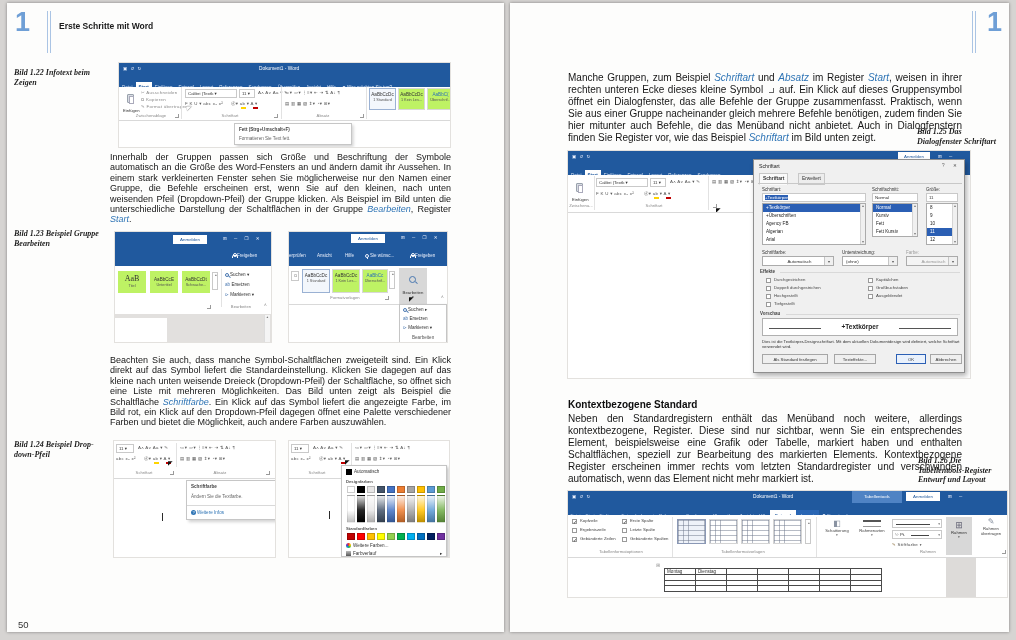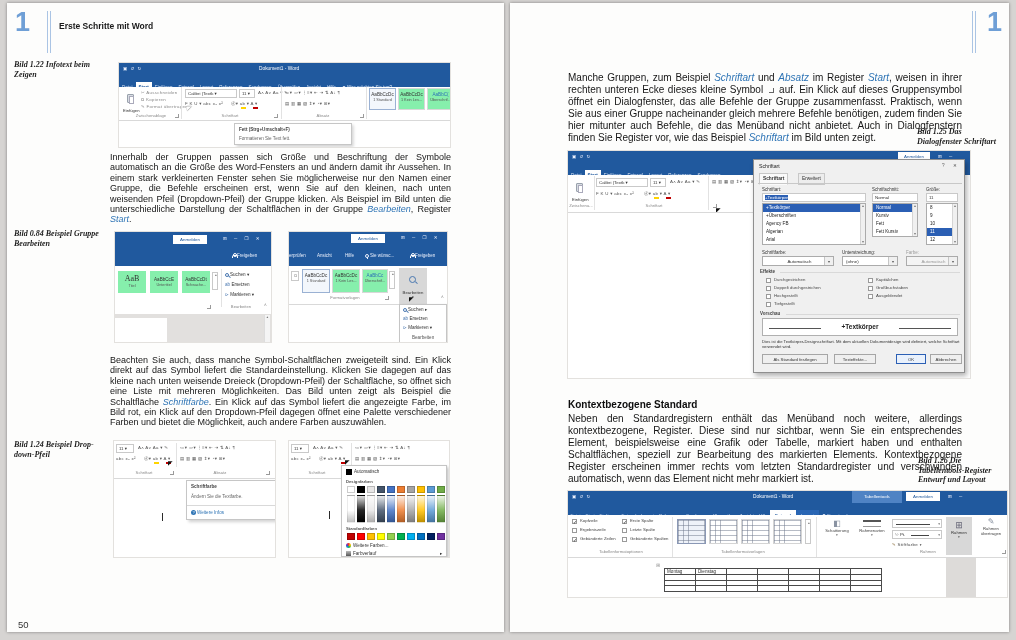--- a/index.html
+++ b/index.html
@@ -25,21 +25,21 @@
 .tico{position:absolute;font-size:4.5px;color:#e8eefb;white-space:nowrap;letter-spacing:1px}
 .tabbar{position:absolute;left:0;right:0;height:12px;background:var(--word_blue);white-space:nowrap;overflow:hidden}
 .wtab{display:inline-block;color:#dce6f5;font-size:4.5px;line-height:12px;padding:0 3px}
 .wtab.on{background:#fff;color:var(--word_blue);font-weight:bold}
 .wtab.ctx{background:#2a66b4}
 .signin{position:absolute;background:#fff;color:var(--word_blue);font-size:4.4px;line-height:9px;height:9px;text-align:center}
 .ministr{position:absolute;font-size:4.4px;color:#555;white-space:nowrap;letter-spacing:.3px}
 .grouplbl{position:absolute;font-size:4.2px;color:#8a8a8a;text-align:center;white-space:nowrap}
 .vsep{position:absolute;width:1px;background:#e2e2e2}
 .box{position:absolute;border:1px solid #c9c9c9;background:#fff;font-size:4.4px;line-height:8px;color:#333;padding-left:2px;white-space:nowrap;overflow:hidden}
-.stylebox{position:absolute;border:1px solid #d8d8d8;background:#86efac;text-align:center;overflow:hidden}
+.stylebox{position:absolute;border:1px solid #d8d8d8;background:#bef264;text-align:center;overflow:hidden}
 .stylebox.sel{border-color:#9ab1d3;background:#f3f7fc}
 .samp{font-size:4.6px;color:#333;display:block;margin-top:3px;white-space:nowrap}
 .nm{font-size:3.8px;color:#555;display:block;margin-top:1px;white-space:nowrap}
 .menu{position:absolute;background:#fff;border:1px solid #c5c5c5;box-shadow:1.5px 2px 3px rgba(0,0,0,.25)}
 .mi{position:absolute;font-size:4.6px;color:#333;white-space:nowrap}
 .tooltip{position:absolute;background:#fff;border:1px solid #c6c6c6;box-shadow:1.5px 2px 3px rgba(0,0,0,.18)}
 .cb{position:absolute;width:5px;height:5px;border:1px solid #9a9a9a;background:#fff}
 .cb[data-checked="true"]::after{content:"✓";position:absolute;left:0;top:-1.5px;font-size:5px;color:#333}
 .cblbl{position:absolute;font-size:4.3px;color:#444;white-space:nowrap}
 .sw{position:absolute;width:8px;height:7px;border:.5px solid rgba(0,0,0,.2)}
@@ -90,21 +90,21 @@
 .wline{position:absolute;height:1px;background:#555}
 </style>
 </head>
 <body>
 
 <div class="page" id="page-left">
   <div class="a chapnum" style="left:8px;top:4px">1</div>
   <div class="a dlines" style="left:40px;top:8px"></div>
   <div class="a rhead" style="left:52px;top:18px">Erste Schritte mit Word</div>
 
-  <div class="a mnote" style="left:7px;top:57px;width:88px">Bild 1.22 Infotext beim Zeigen</div>
+  <div class="a mnote" style="left:7px;top:65px;width:88px">Bild 1.22 Infotext beim Zeigen</div>
 
   <div class="shot" style="left:111px;top:59px;width:333px;height:86px">
     <div class="titlebar">
       <span class="tico" style="left:4px;top:3px">▣ ↺ ↻</span>
       <span class="ttl" style="left:140px;top:3px">Dokument1 - Word</span>
     </div>
     <div class="tabbar" style="top:12px">
       <span class="wtab">Datei</span><span class="wtab on">Start</span><span class="wtab">Einfügen</span><span class="wtab">Entwurf</span><span class="wtab">Layout</span><span class="wtab">Referenzen</span><span class="wtab">Sendungen</span><span class="wtab">Überprüfen</span><span class="wtab">Ansicht</span><span class="wtab">Hilfe</span><span class="wtab"><span class="bulb"></span><span>Was möchten Sie tun?</span></span>
     </div>
 
@@ -145,21 +145,21 @@
     <div class="lau" style="left:241px;top:51px"></div>
     <div class="fsline" style="left:0;top:57px;width:333px"></div>
     <div class="tooltip" style="left:115px;top:60px;width:118px;height:22px">
       <div class="mi" style="left:4px;top:3px;font-weight:bold;color:#444">Fett (Strg+Umschalt+F)</div>
       <div class="mi" style="left:4px;top:12px;color:#666">Formatieren Sie Text fett.</div>
     </div>
   </div>
 
   <div class="a para" style="left:103px;top:149px;width:341px"><span>Innerhalb der Gruppen passen sich Größe und Beschriftung der Symbole automatisch an die Größe des Word-Fensters an und ändern damit ihr Aussehen. In einem stark verkleinerten Fenster sehen Sie möglicherweise nur den Namen einer Gruppe, die Befehle erscheinen erst, wenn Sie auf den kleinen, nach unten weisenden Pfeil (Dropdown-Pfeil) der Gruppe klicken. Als Beispiel im Bild unten die unterschiedliche Darstellung der Schaltflächen in der Gruppe </span><span class="blu">Bearbeiten</span><span>, Register </span><span class="blu">Start</span><span>.</span></div>
 
-  <div class="a mnote" style="left:7px;top:226px;width:90px">Bild 0.84 Beispiel Gruppe Bearbeiten</div>
+  <div class="a mnote" style="left:7px;top:226px;width:90px">Bild 1.23 Beispiel Gruppe Bearbeiten</div>
 
   <div class="shot" style="left:107px;top:228px;width:158px;height:112px">
     <div class="a" style="left:0;top:0;right:0;height:34px;background:var(--word_blue)"></div>
     <div class="signin" style="left:58px;top:3px;width:34px">Anmelden</div>
     <span class="tico" style="left:108px;top:4px;letter-spacing:3px">⊞ ─ ❐ ✕</span>
     <div class="tico" style="left:116px;top:21px;letter-spacing:0"><span class="person"></span><span>Freigeben</span></div>
     <div class="stylebox" style="left:2px;top:38px;width:30px;height:24px;border-color:#fff">
         <span class="samp" style="font-size:8px;font-family:'Liberation Serif',serif">AaB</span>
         <span class="nm">Titel</span>
       </div>

